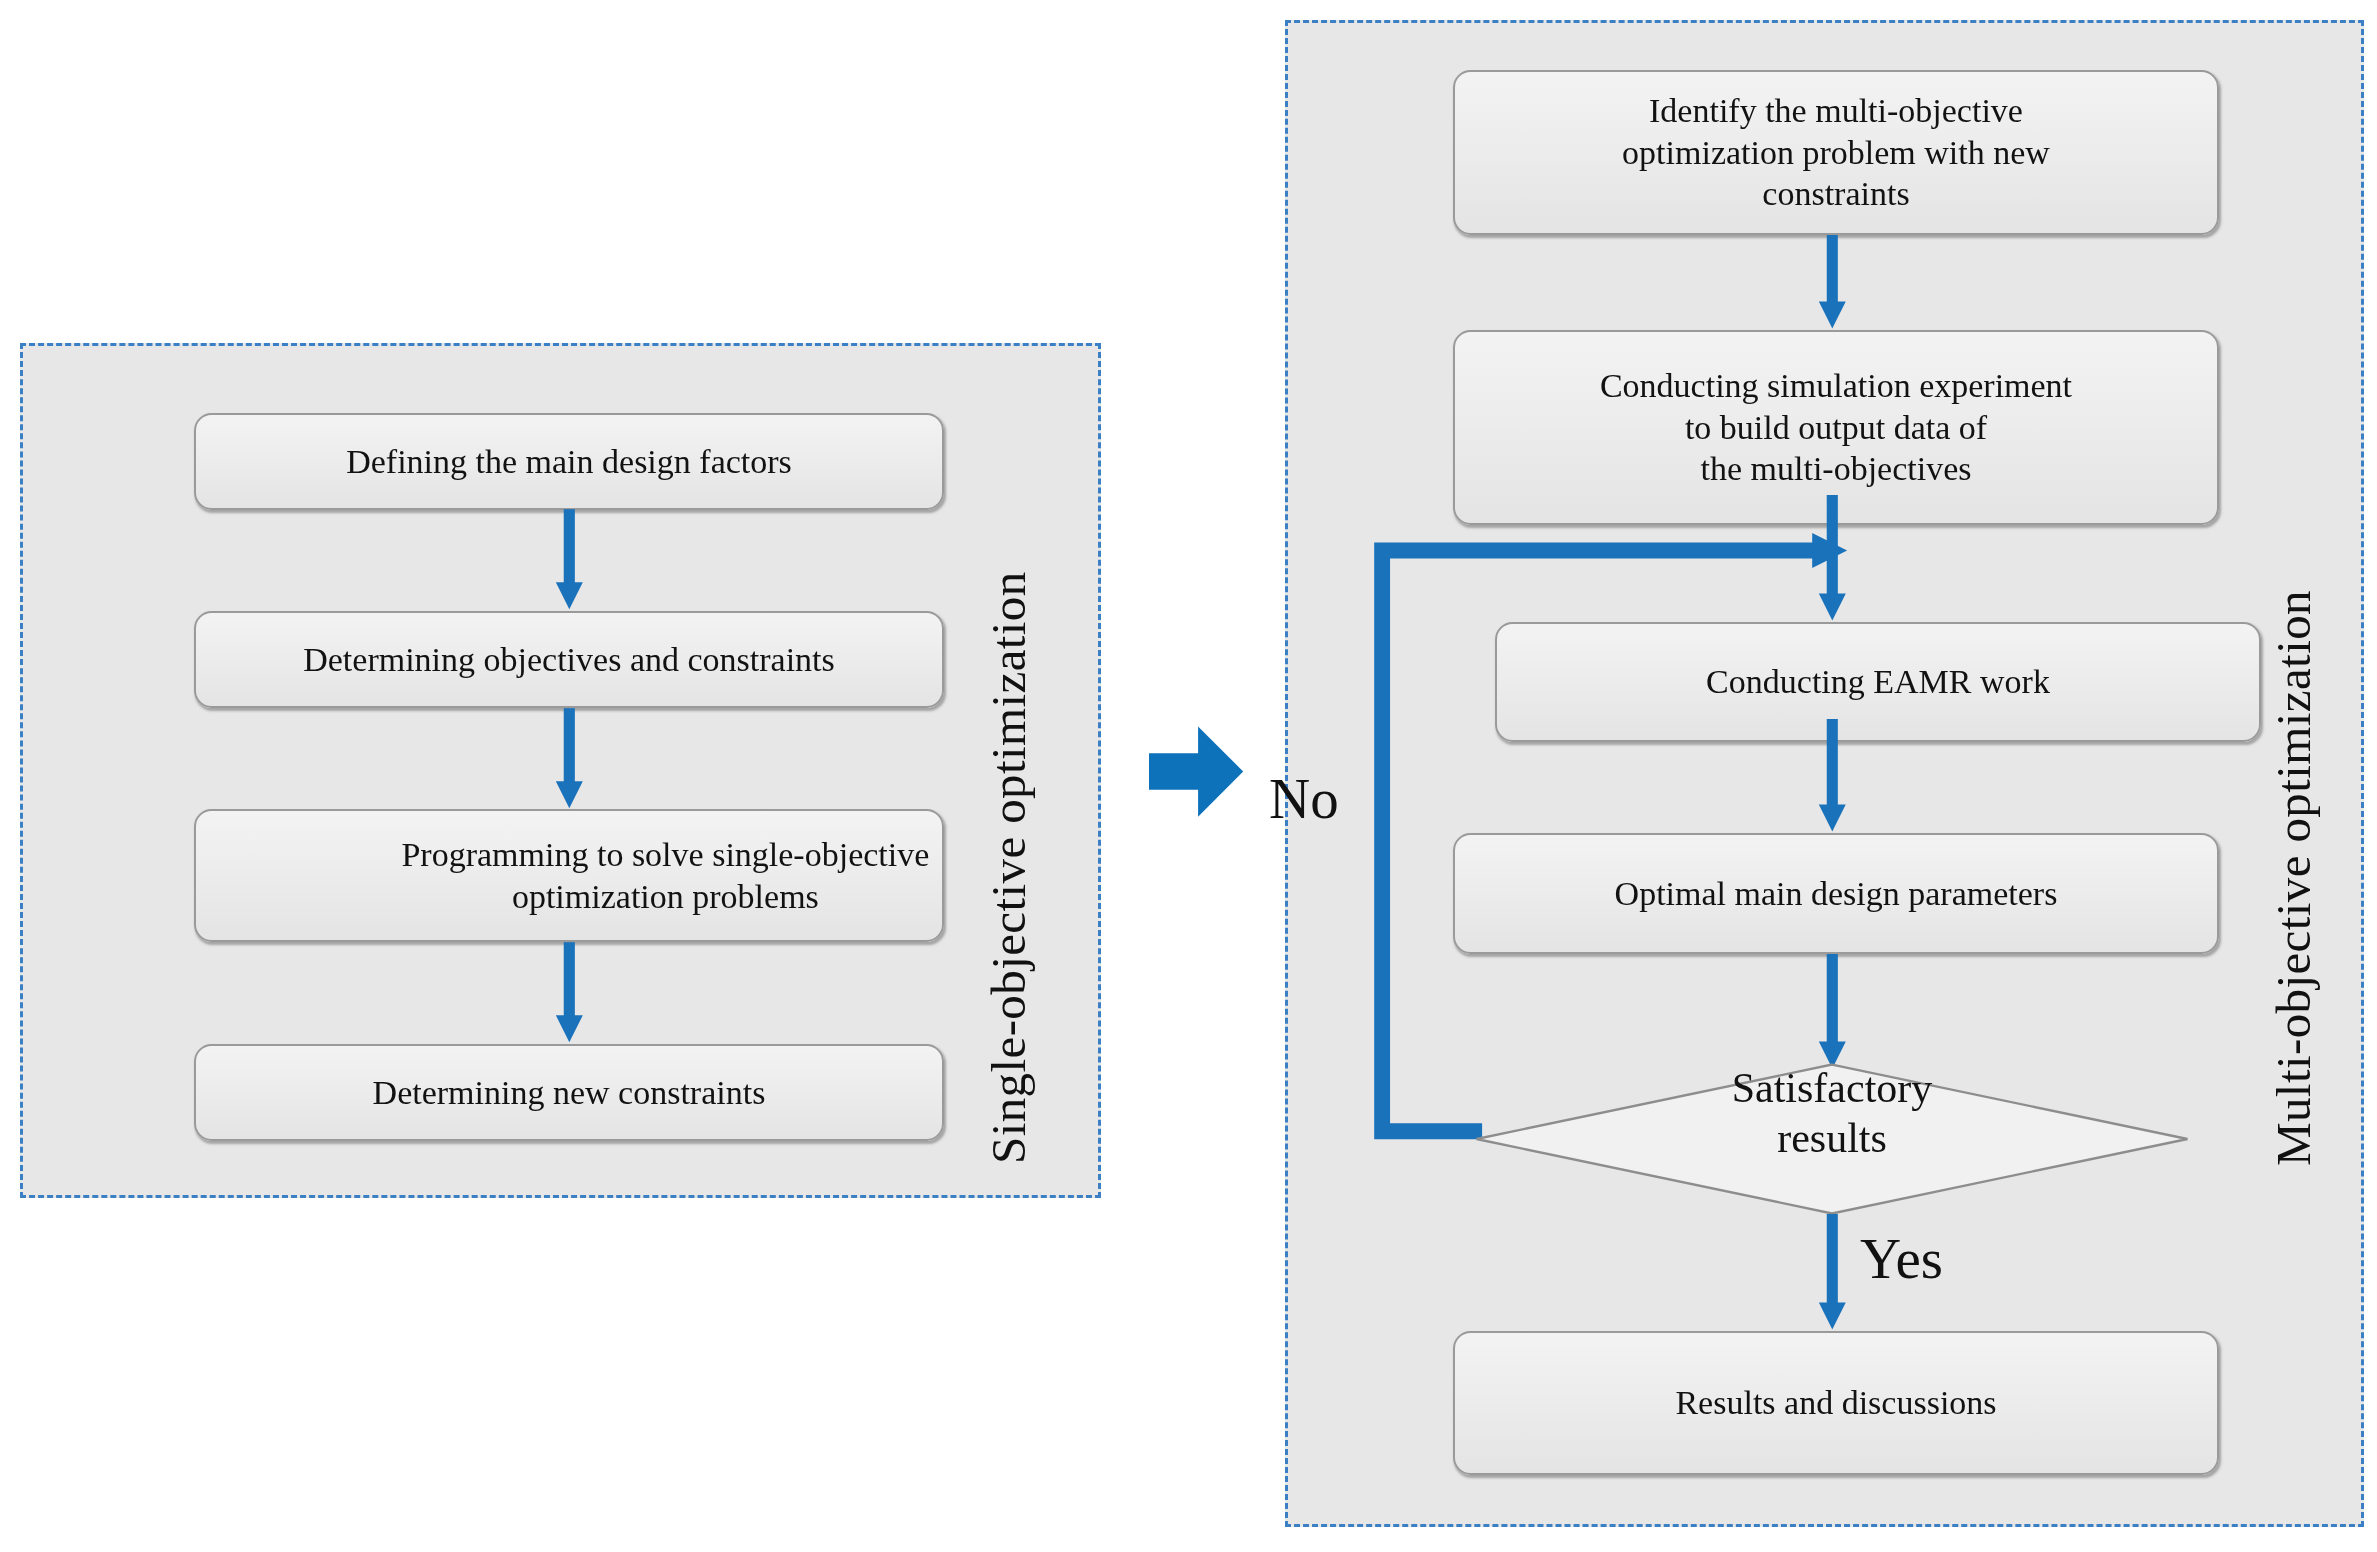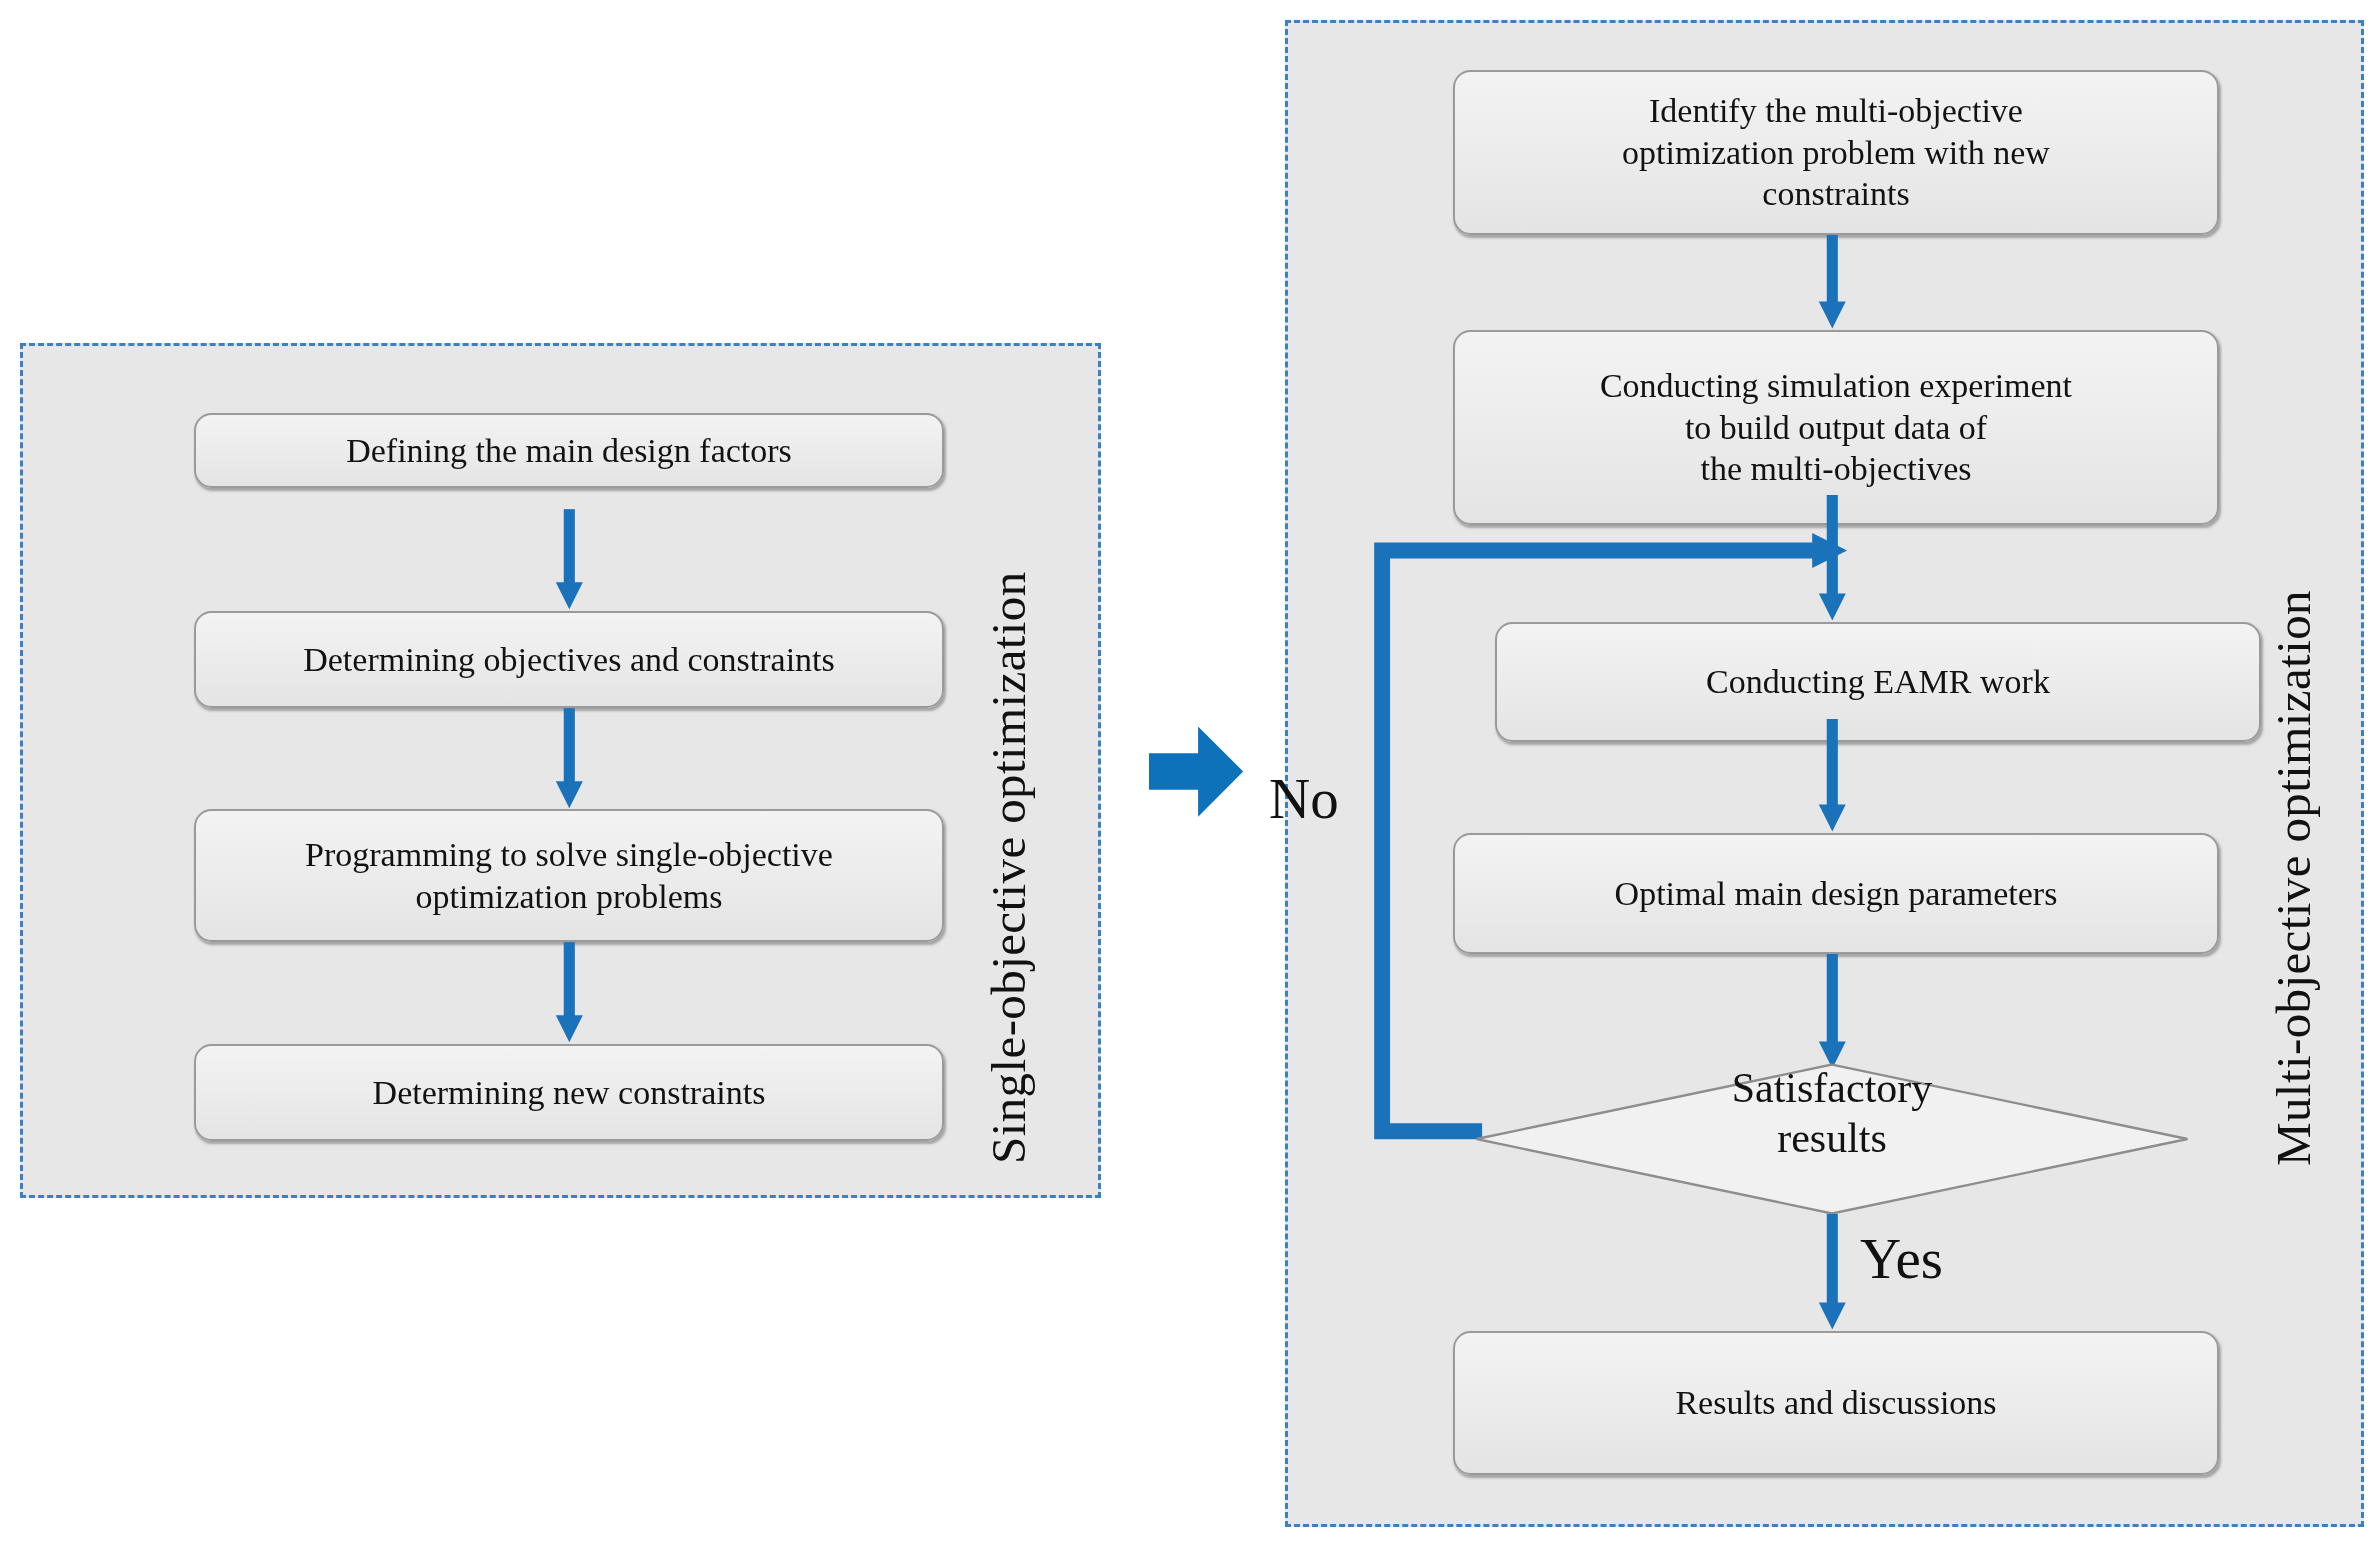--- a/index.html
+++ b/index.html
@@ -33,39 +33,39 @@
 
   .bigarrow{position:absolute;}
 </style>
 </head>
 <body>
 
 <div class="panel" id="panel-single"></div>
 
 <div class="vlabel" style="left:980px;top:379px;height:785px;">Single-objective optimization</div>
 
-<div class="node" style="left:194px;top:413px;width:750px;height:75px;">Defining the main design factors</div>
+<div class="node" style="left:194px;top:413px;width:750px;height:97px;">Defining the main design factors</div>
 
 <div class="arrow" style="left:555px;top:509px;width:28.6px;height:102px;">
   <svg width="28.6" height="102" viewBox="0 0 36 128">
     <line x1="18" y1="0" x2="18" y2="96" stroke="#1a72bb" stroke-width="14"></line>
     <polygon points="18,126 1,92 35,92" fill="#1a72bb"></polygon>
   </svg>
 </div>
 
 <div class="node" style="left:194px;top:611px;width:750px;height:97px;">Determining objectives and constraints</div>
 
 <div class="arrow" style="left:555px;top:708px;width:28.6px;height:102px;">
   <svg width="28.6" height="102" viewBox="0 0 36 128">
     <line x1="18" y1="0" x2="18" y2="96" stroke="#1a72bb" stroke-width="14"></line>
     <polygon points="18,126 1,92 35,92" fill="#1a72bb"></polygon>
   </svg>
 </div>
 
-<div class="node" style="left:194px;top:809px;width:750px;height:133px;">
+<div class="node" style="left:194px;top:809px;width:750px;height:133px;justify-content:flex-end;">
   <span style="display:block">
     <span>Programming to solve single-objective</span><br>
     <span>optimization problems</span>
   </span>
 </div>
 
 <div class="arrow" style="left:555px;top:942px;width:28.6px;height:102px;">
   <svg width="28.6" height="102" viewBox="0 0 36 128">
     <line x1="18" y1="0" x2="18" y2="96" stroke="#1a72bb" stroke-width="14"></line>
     <polygon points="18,126 1,92 35,92" fill="#1a72bb"></polygon>

